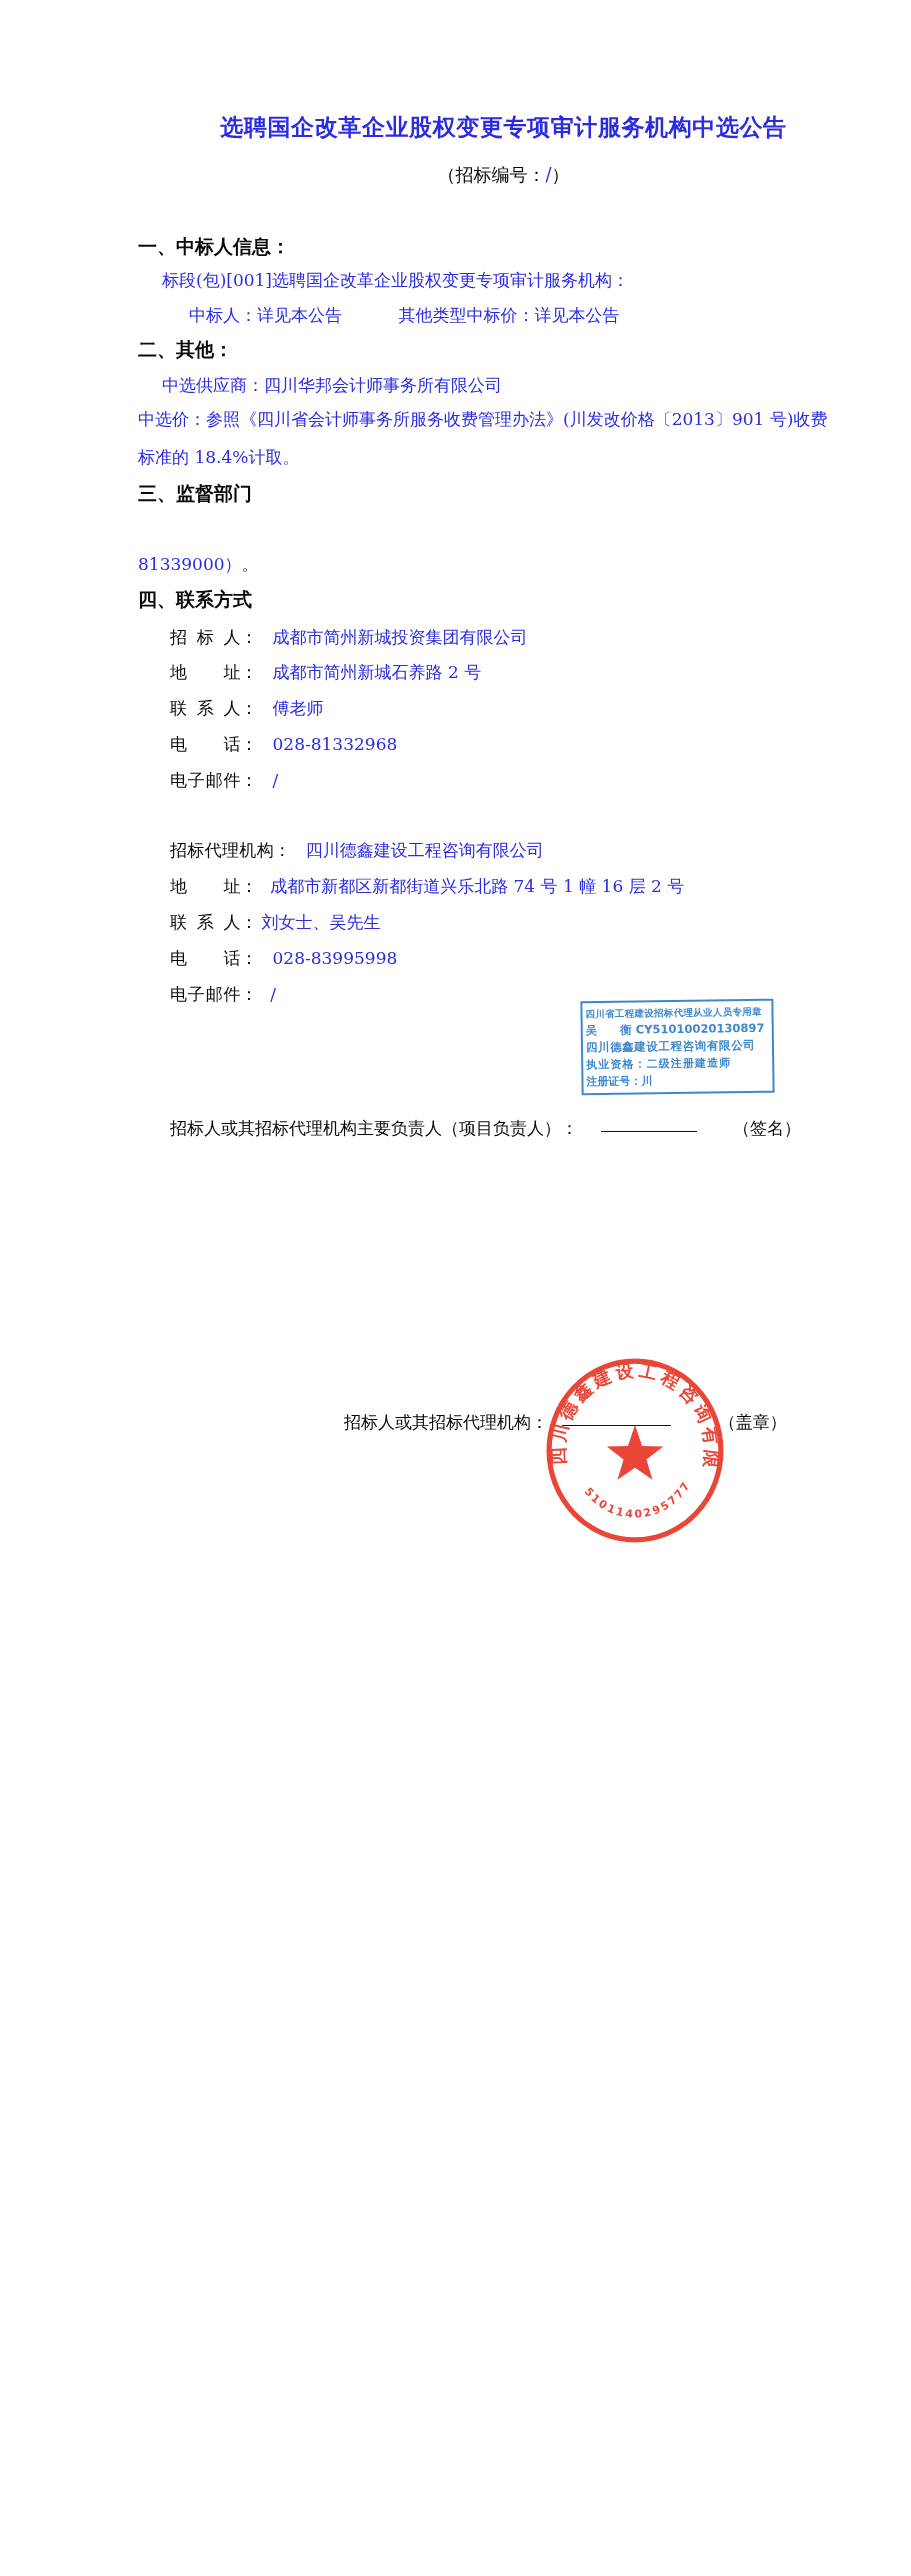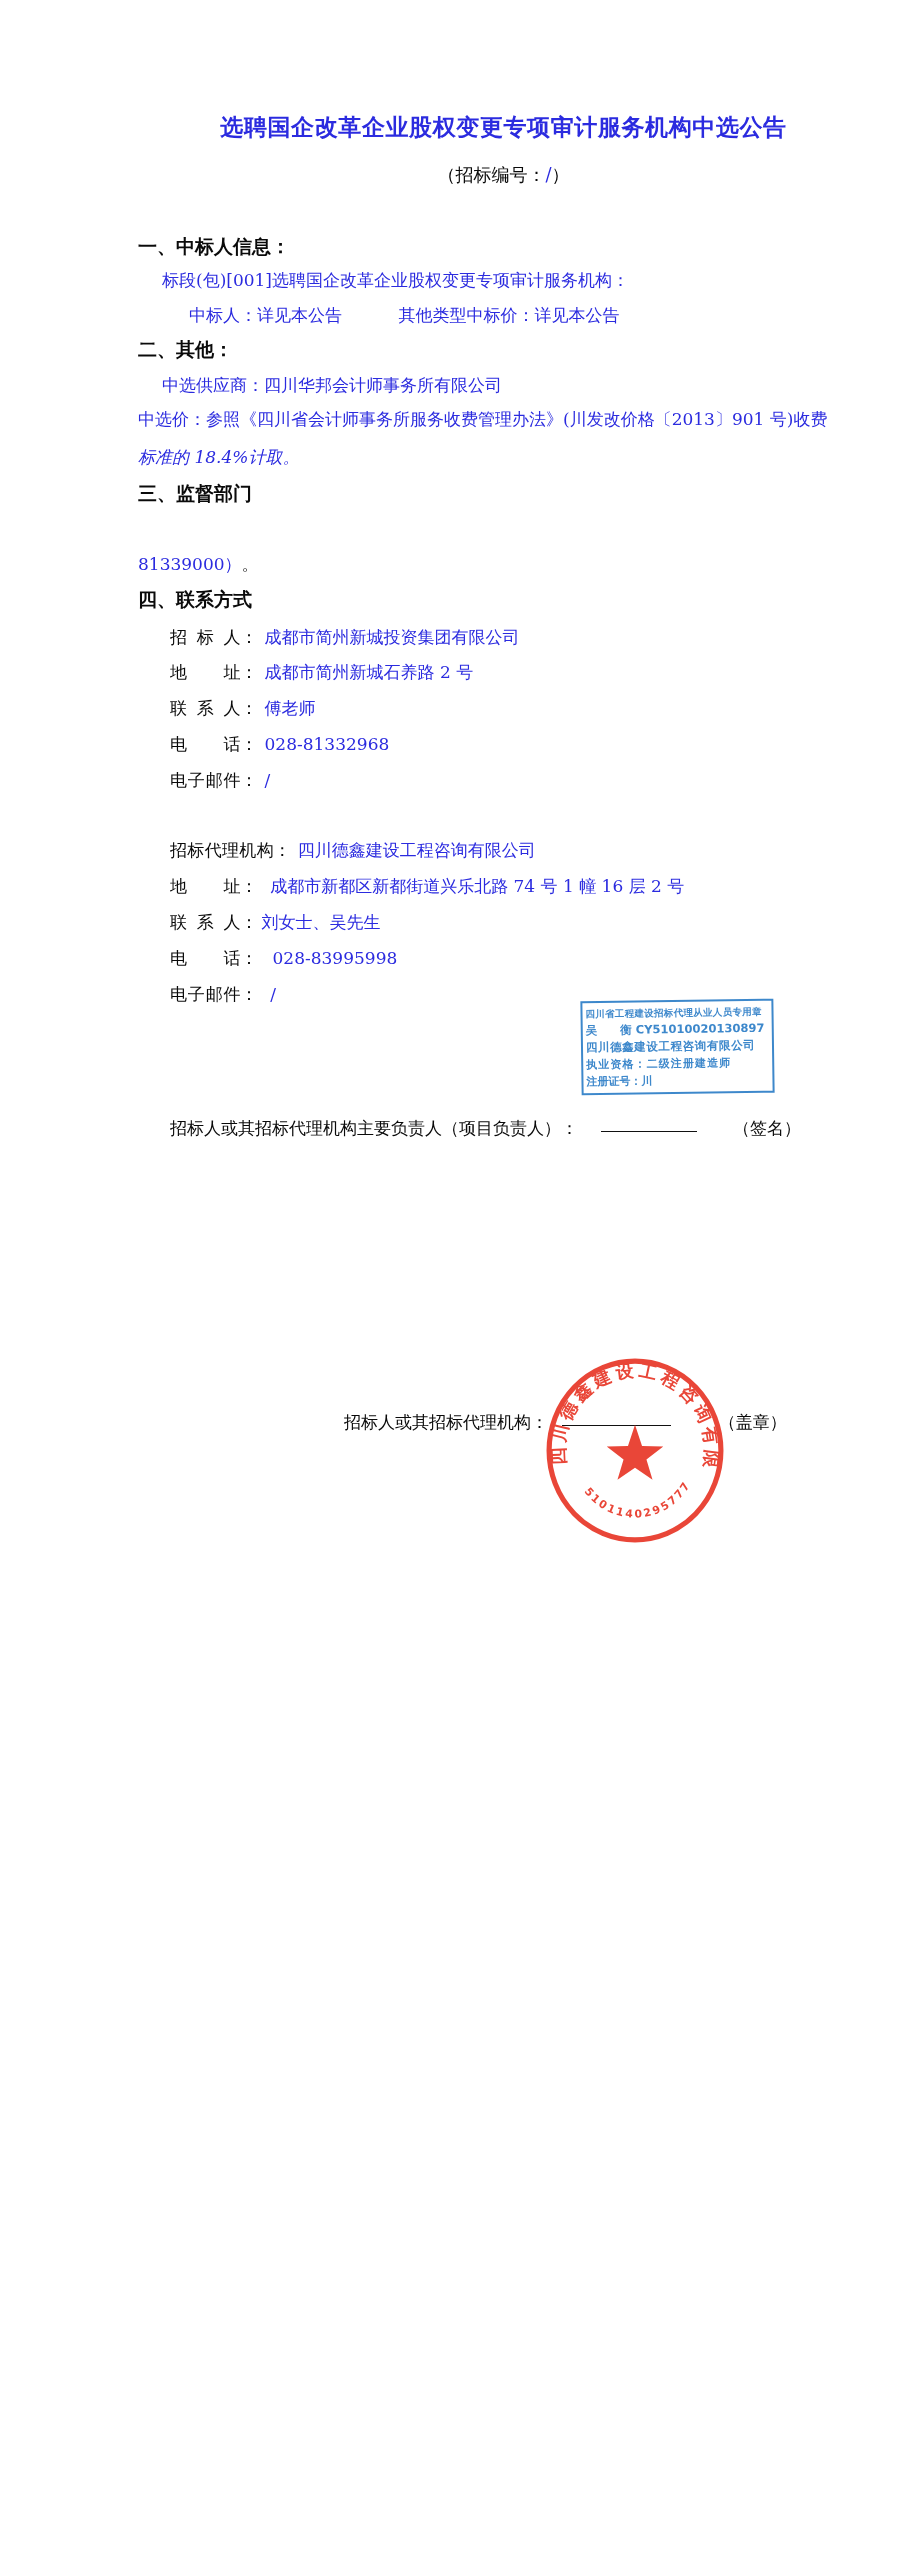--- a/index.html
+++ b/index.html
@@ -15,21 +15,21 @@
   .center{left:0;width:911px;text-align:center;margin-left:48px;}
   .blue{color:#2b2bdf;}
   .black{color:#0a0a0a;}
   .title{font-size:23px;font-weight:bold;color:#2b2bdf;letter-spacing:0.6px;}
   .subtitle{font-size:18px;}
   .h{font-size:19px;font-weight:bold;}
   .body{font-size:17px;}
   
   .jlbl{display:inline-block;width:4.15em;text-align:justify;text-align-last:justify;-moz-text-align-last:justify;}
   .w6{width:6.1em;}
-  .val{margin-left:7px;}
+  .val{margin-left:15px;}
   .blank{display:inline-block;height:2.3px;border-bottom:1.1px solid #111;vertical-align:2.3px;}
   .blank1{width:96px;margin-left:23px;margin-right:36px;}
   .blank2{width:109px;margin-left:13.8px;margin-right:48px;}
   
   .agent-stamp{
     position:absolute;left:581px;top:1000px;width:193px;height:94px;
     border:2.3px solid #2f7fc8;box-sizing:border-box;
     color:#2f7fc8;font-family:"DejaVu Sans","Liberation Sans",sans-serif;
     font-weight:bold;text-align:left;padding:1.7px 2.9px;
     transform:rotate(-0.8deg);opacity:0.93;background:rgba(255,255,255,0.0);
@@ -60,21 +60,21 @@
   <div class="abs h" style="top:234px;left:138px;">一、中标人信息：</div>
   <div class="abs body blue" style="top:269px;left:162px;">标段(包)[001]选聘国企改革企业股权变更专项审计服务机构：</div>
   <div class="abs body" style="top:304px;left:189px;">
     <span class="blue">中标人：详见本公告</span>
     <span class="blue" style="margin-left:51px;">其他类型中标价：详见本公告</span>
   </div>
 
   <div class="abs h" style="top:337px;left:138px;">二、其他：</div>
   <div class="abs body blue" style="top:374px;left:162px;">中选供应商：四川华邦会计师事务所有限公司</div>
   <div class="abs body blue" style="top:408px;left:138px;">中选价：参照《四川省会计师事务所服务收费管理办法》(川发改价格〔2013〕901 号)收费</div>
-  <div class="abs body blue" style="top:446px;left:138px;font-style:italic;">标准的 18.4%计取。</div>
+  <div class="abs body blue" style="top:446px;left:138px;">标准的 18.4%计取。</div>
 
   <div class="abs h" style="top:481px;left:138px;">三、监督部门</div>
   <div class="abs body" style="top:553px;left:138px;">
     <span class="blue">81339000）</span><span class="black">。</span>
   </div>
 
   <div class="abs h" style="top:587px;left:138px;">四、联系方式</div>
 
   <div class="abs body" style="top:626px;left:170px;">
     <span class="jlbl">招标人</span><span>：</span><span class="val blue">成都市简州新城投资集团有限公司</span>

